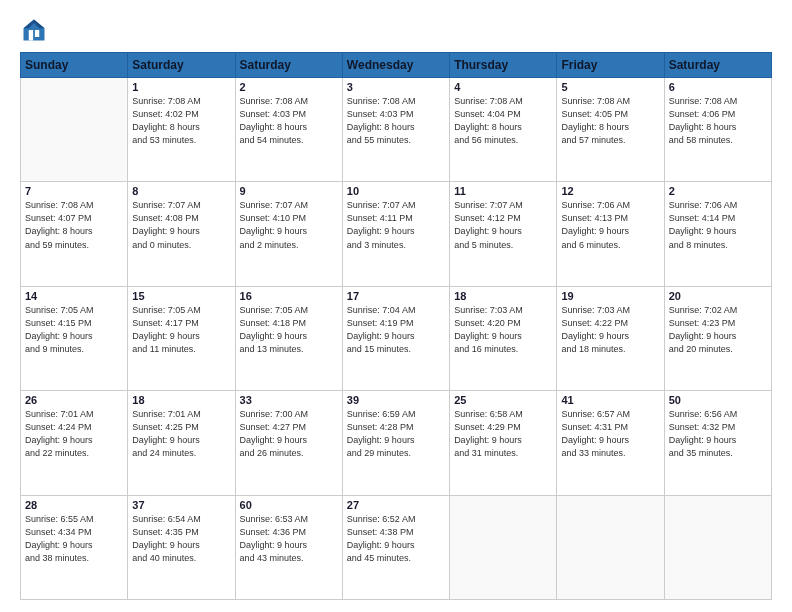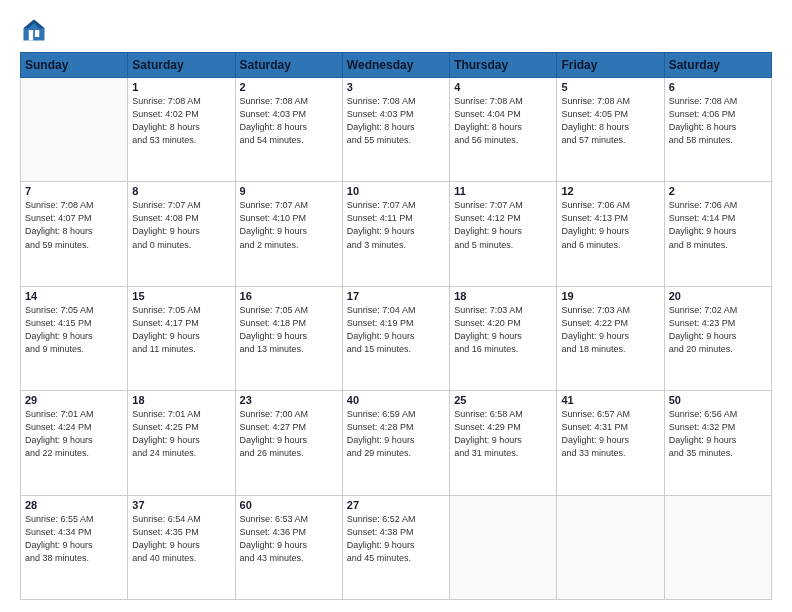--- a/index.html
+++ b/index.html
@@ -206,33 +206,33 @@
             <span class="day-num">19</span>
             <div class="day-info">Sunrise: 7:03 AM<br>Sunset: 4:22 PM<br>Daylight: 9 hours<br>and 18 minutes.</div>
           </td>
           <td>
             <span class="day-num">20</span>
             <div class="day-info">Sunrise: 7:02 AM<br>Sunset: 4:23 PM<br>Daylight: 9 hours<br>and 20 minutes.</div>
           </td>
         </tr>
         <tr>
           <td>
-            <span class="day-num">29</span>
+            <span class="day-num">26</span>
             <div class="day-info">Sunrise: 7:01 AM<br>Sunset: 4:24 PM<br>Daylight: 9 hours<br>and 22 minutes.</div>
           </td>
           <td>
             <span class="day-num">18</span>
             <div class="day-info">Sunrise: 7:01 AM<br>Sunset: 4:25 PM<br>Daylight: 9 hours<br>and 24 minutes.</div>
           </td>
           <td>
-            <span class="day-num">23</span>
+            <span class="day-num">33</span>
             <div class="day-info">Sunrise: 7:00 AM<br>Sunset: 4:27 PM<br>Daylight: 9 hours<br>and 26 minutes.</div>
           </td>
           <td>
-            <span class="day-num">40</span>
+            <span class="day-num">39</span>
             <div class="day-info">Sunrise: 6:59 AM<br>Sunset: 4:28 PM<br>Daylight: 9 hours<br>and 29 minutes.</div>
           </td>
           <td>
             <span class="day-num">25</span>
             <div class="day-info">Sunrise: 6:58 AM<br>Sunset: 4:29 PM<br>Daylight: 9 hours<br>and 31 minutes.</div>
           </td>
           <td>
             <span class="day-num">41</span>
             <div class="day-info">Sunrise: 6:57 AM<br>Sunset: 4:31 PM<br>Daylight: 9 hours<br>and 33 minutes.</div>
           </td>

